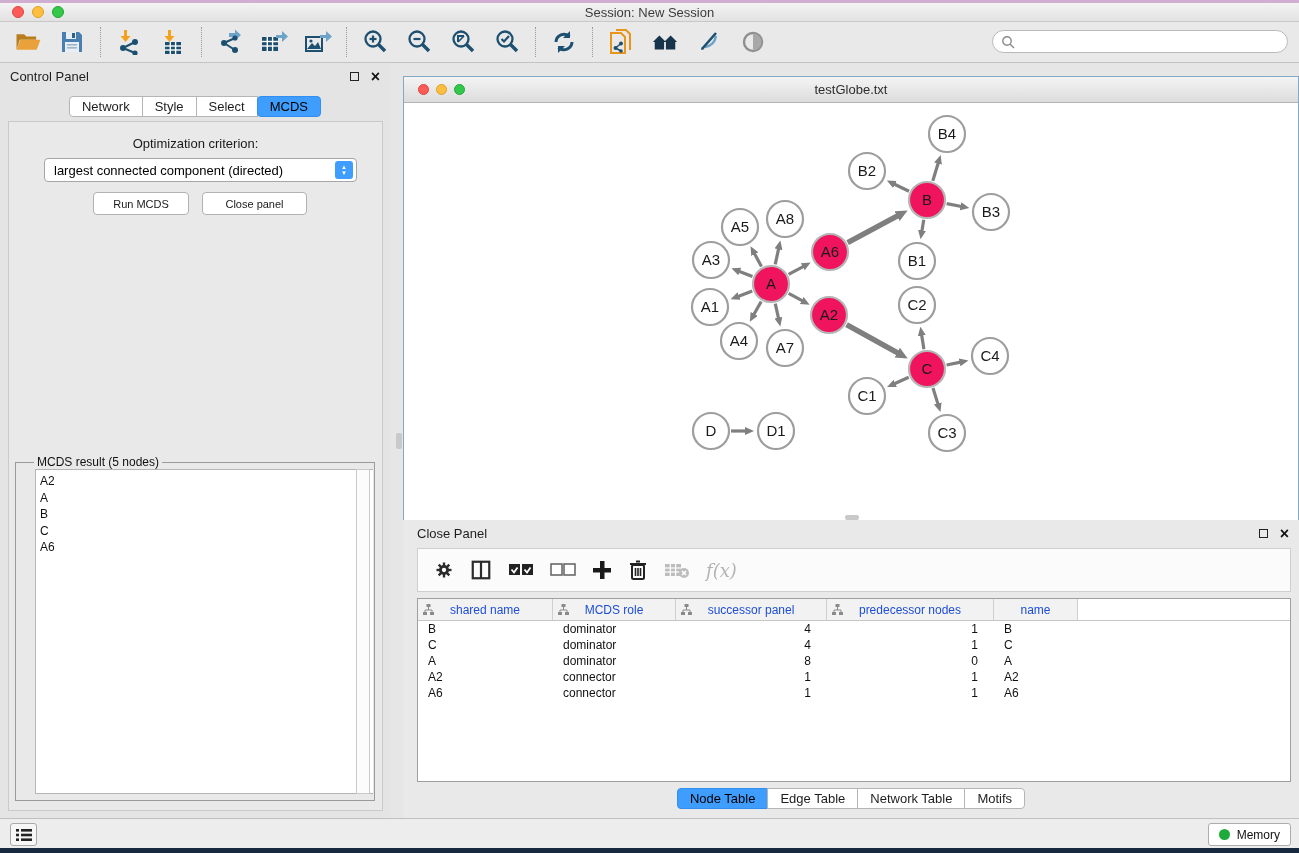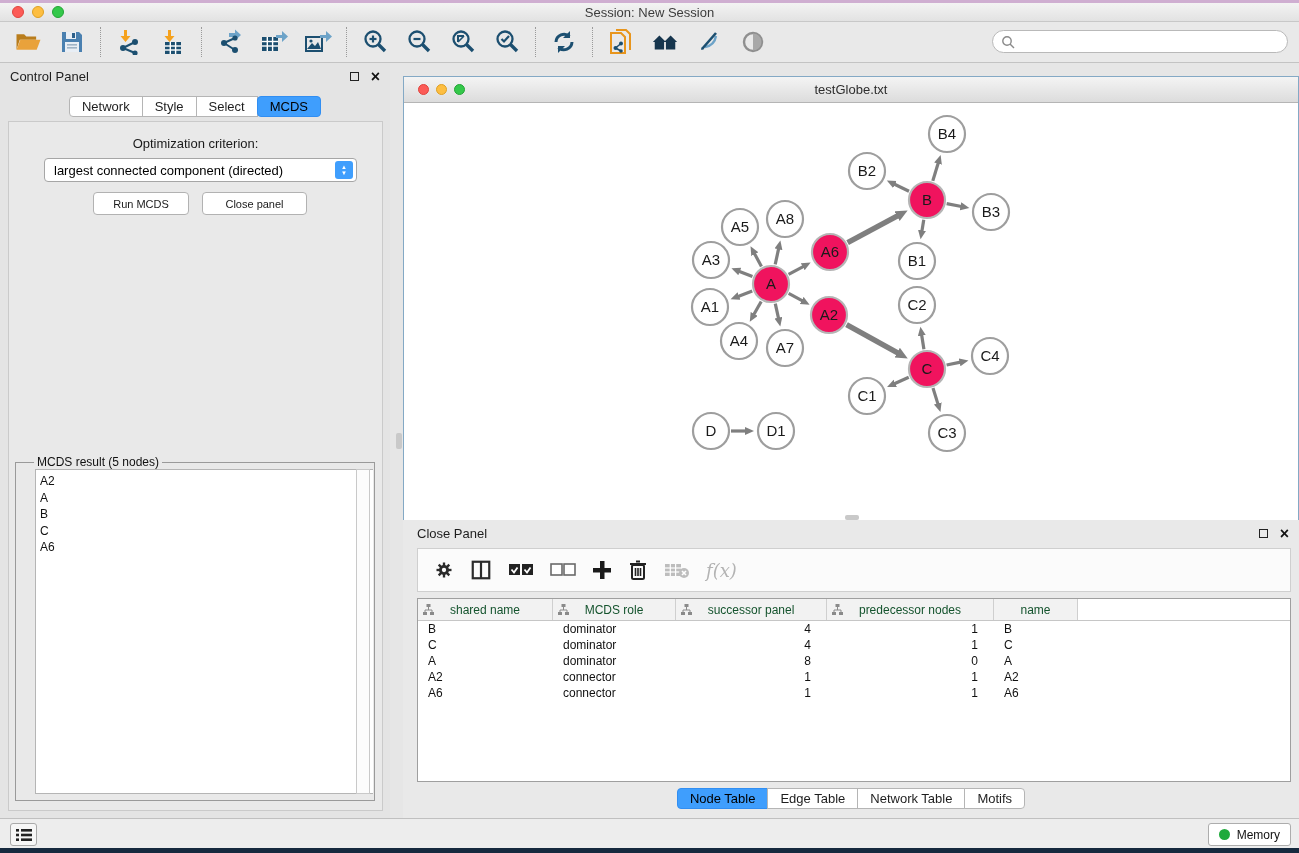--- a/index.html
+++ b/index.html
@@ -67,21 +67,21 @@
   #split-left { position:absolute; left:396px; top:433px; width:6px; height:16px; background:#c9c9c9; border-radius:2px; }
   #split-bottom { position:absolute; left:845px; top:515px; width:14px; height:5px; background:#c9c9c9; border-radius:2px; }
 
   
   #table-panel { position:absolute; left:403px; top:520px; width:896px; height:298px; background:#e9e9e9; }
   #tp-toolbar { position:absolute; left:14px; top:28px; width:874px; height:44px; background:#fbfbfb; border:1px solid #cfcfcf;
     display:flex; align-items:center; }
   .tp-ic { margin-left:16px; display:flex; align-items:center; flex:none; }
   .fx { font-family:"DejaVu Serif",serif; font-style:italic; font-size:18px; color:#b3b3b3; }
   #tp-table { position:absolute; left:14px; top:78px; width:874px; height:184px; background:#fff; border:1px solid #9f9f9f; overflow:hidden; }
-  #tp-header { display:flex; height:22px; border-bottom:1px solid #c6c6c6; font-size:12px; color:#14532d; }
+  #tp-header { display:flex; height:22px; border-bottom:1px solid #c6c6c6; font-size:12px; color:#1d4ed8; }
   .hcell { background:#f2f2f2; border-right:1px solid #cfcfcf; display:flex; align-items:center; justify-content:center; position:relative; flex:none; }
   .hcell .tree { position:absolute; left:5px; }
   .trow { display:flex; height:16px; font-size:12px; color:#111; align-items:center; }
   .tcell { flex:none; overflow:hidden; white-space:nowrap; }
   .tcell.left { padding-left:10px; text-align:left; }
   .tcell.right { padding-right:16px; text-align:right; }
   #tp-tabs { position:absolute; left:0; top:268px; width:896px; display:flex; justify-content:center; }
 
   
   #status-bar { position:absolute; left:0; top:818px; width:1299px; height:30px; background:#ededed; border-top:1px solid #c0c0c0; }

